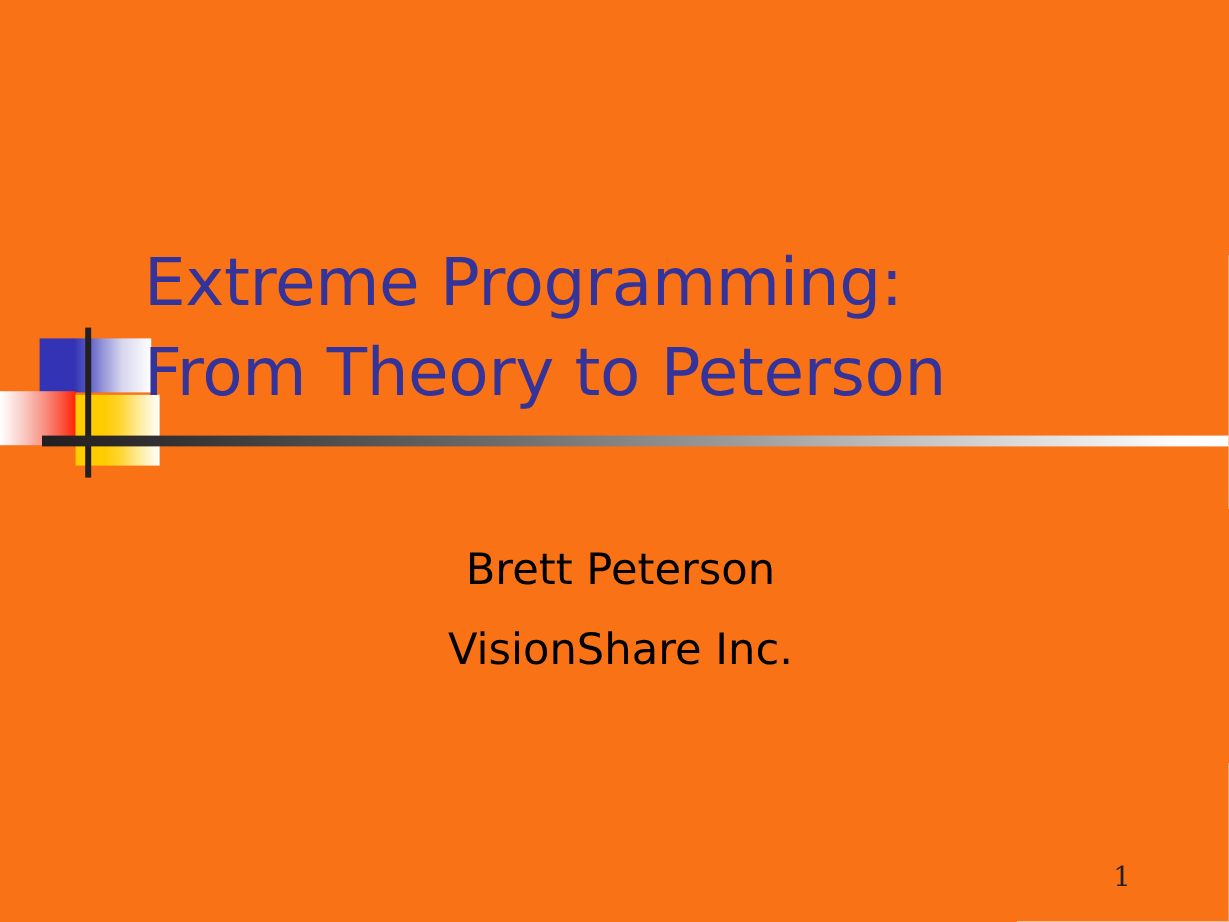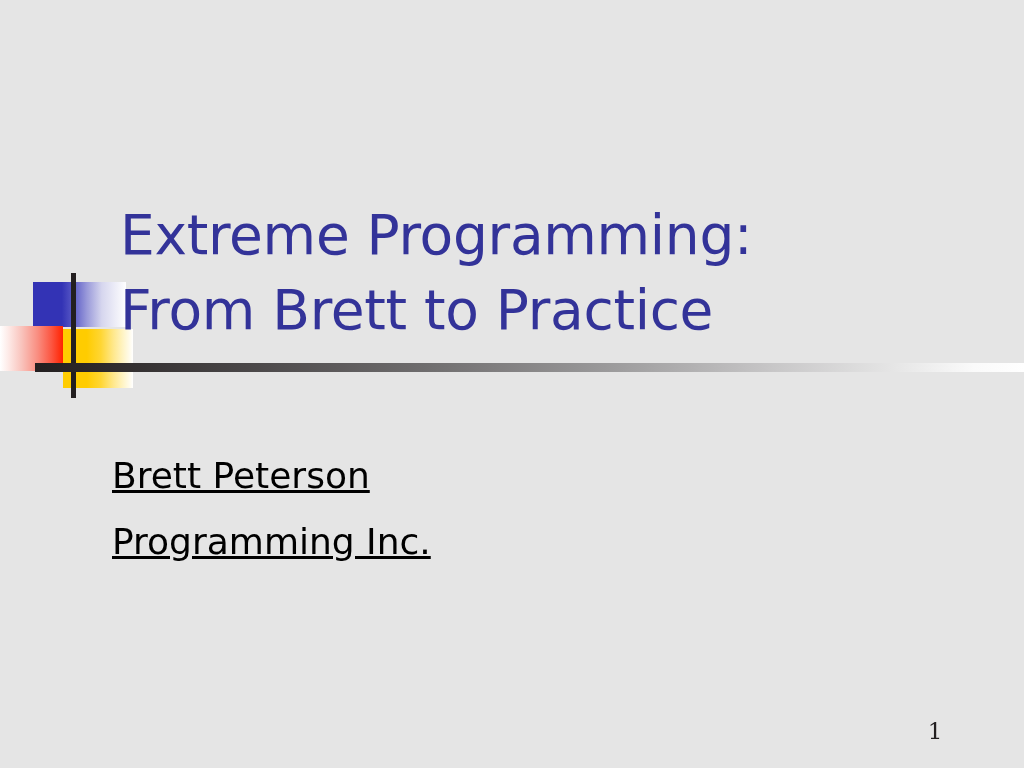--- a/index.html
+++ b/index.html
@@ -6,21 +6,21 @@
   html, body {
     margin: 0;
     padding: 0;
     background: #ffffff;
   }
 
   #slide {
     position: relative;
     width: 1024px;
     height: 768px;
-    background: #e5e5e5;
+    background: #f97316;
     overflow: hidden;
     font-family: "DejaVu Sans", sans-serif;
   }
 
   
 
   .deco-blue {
     position: absolute;
     left: 33px;
     top: 282px;
@@ -111,21 +111,21 @@
     white-space: nowrap;
   }
 
   
 
   .body-block {
     position: absolute;
     left: 112px;
     top: 443px;
     width: 810px;
-    text-decoration: underline;
+    text-align: center;
   }
 
   .body-line {
     color: #000000;
     font-family: "DejaVu Sans", sans-serif;
     font-size: 36px;
     font-weight: normal;
     line-height: 66px;
     white-space: nowrap;
   }
@@ -149,23 +149,23 @@
 <div id="slide">
 
   <div class="deco-blue"></div>
   <div class="deco-red"></div>
   <div class="deco-yellow"></div>
   <div class="deco-vline"></div>
   <div class="deco-hline"></div>
 
   <div class="title-block">
     <div class="title-line">Extreme Programming:</div>
-    <div class="title-line">From Brett to Practice</div>
+    <div class="title-line">From Theory to Peterson</div>
   </div>
 
   <div class="body-block">
     <div class="body-line">Brett Peterson</div>
-    <div class="body-line">Programming Inc.</div>
+    <div class="body-line">VisionShare Inc.</div>
   </div>
 
   <div class="slide-number">1</div>
 
 </div>
 
 </body></html>

